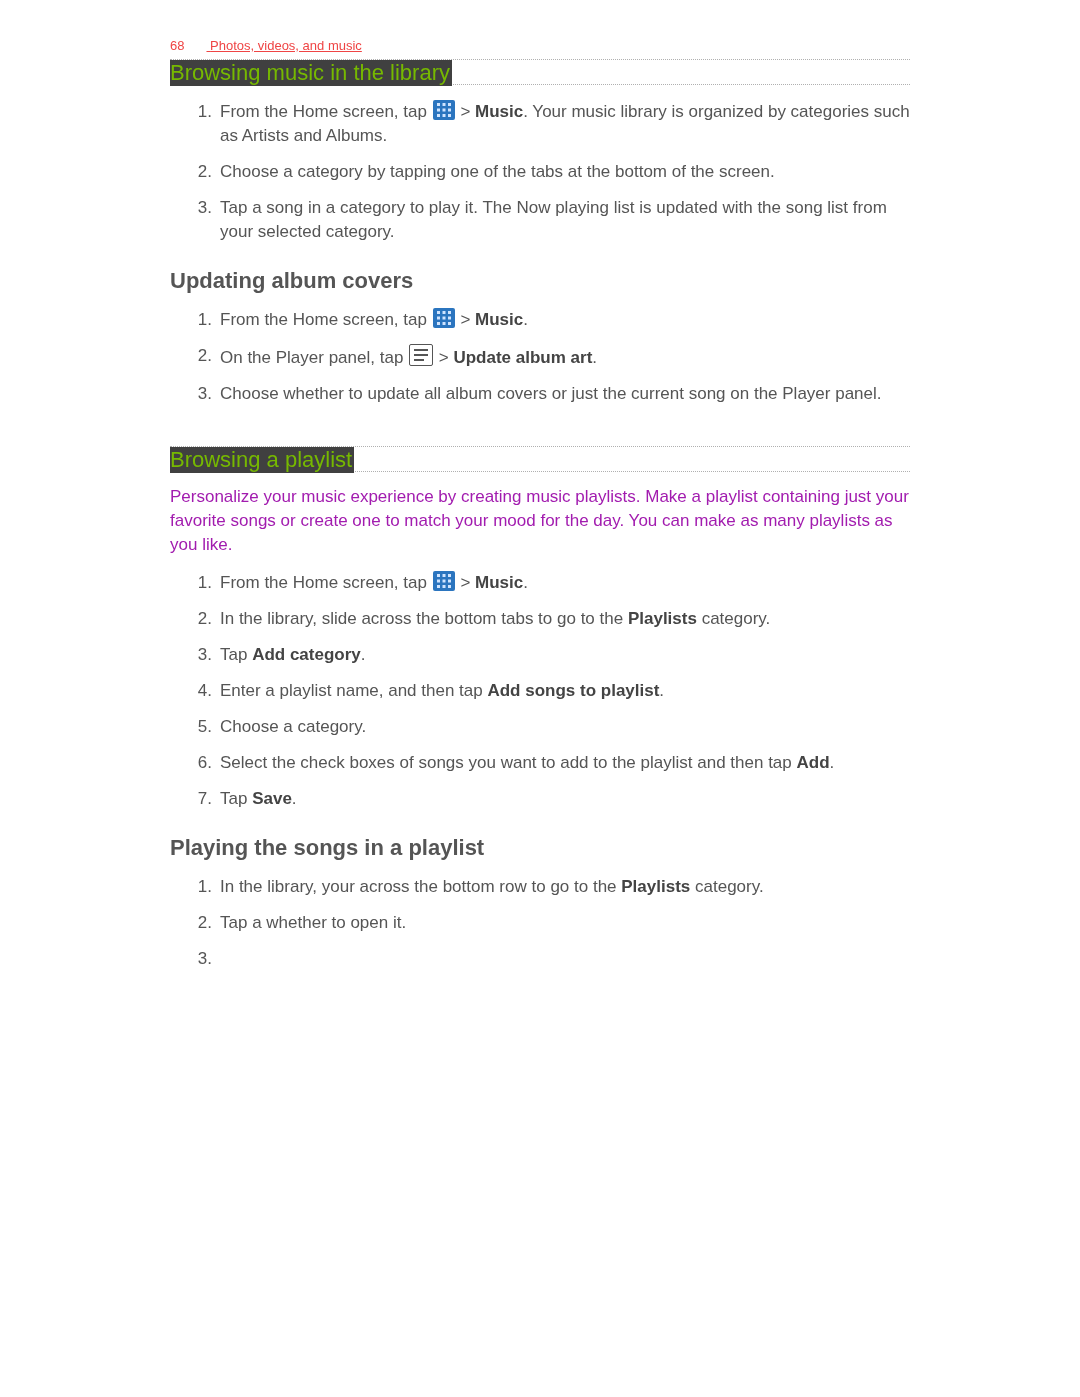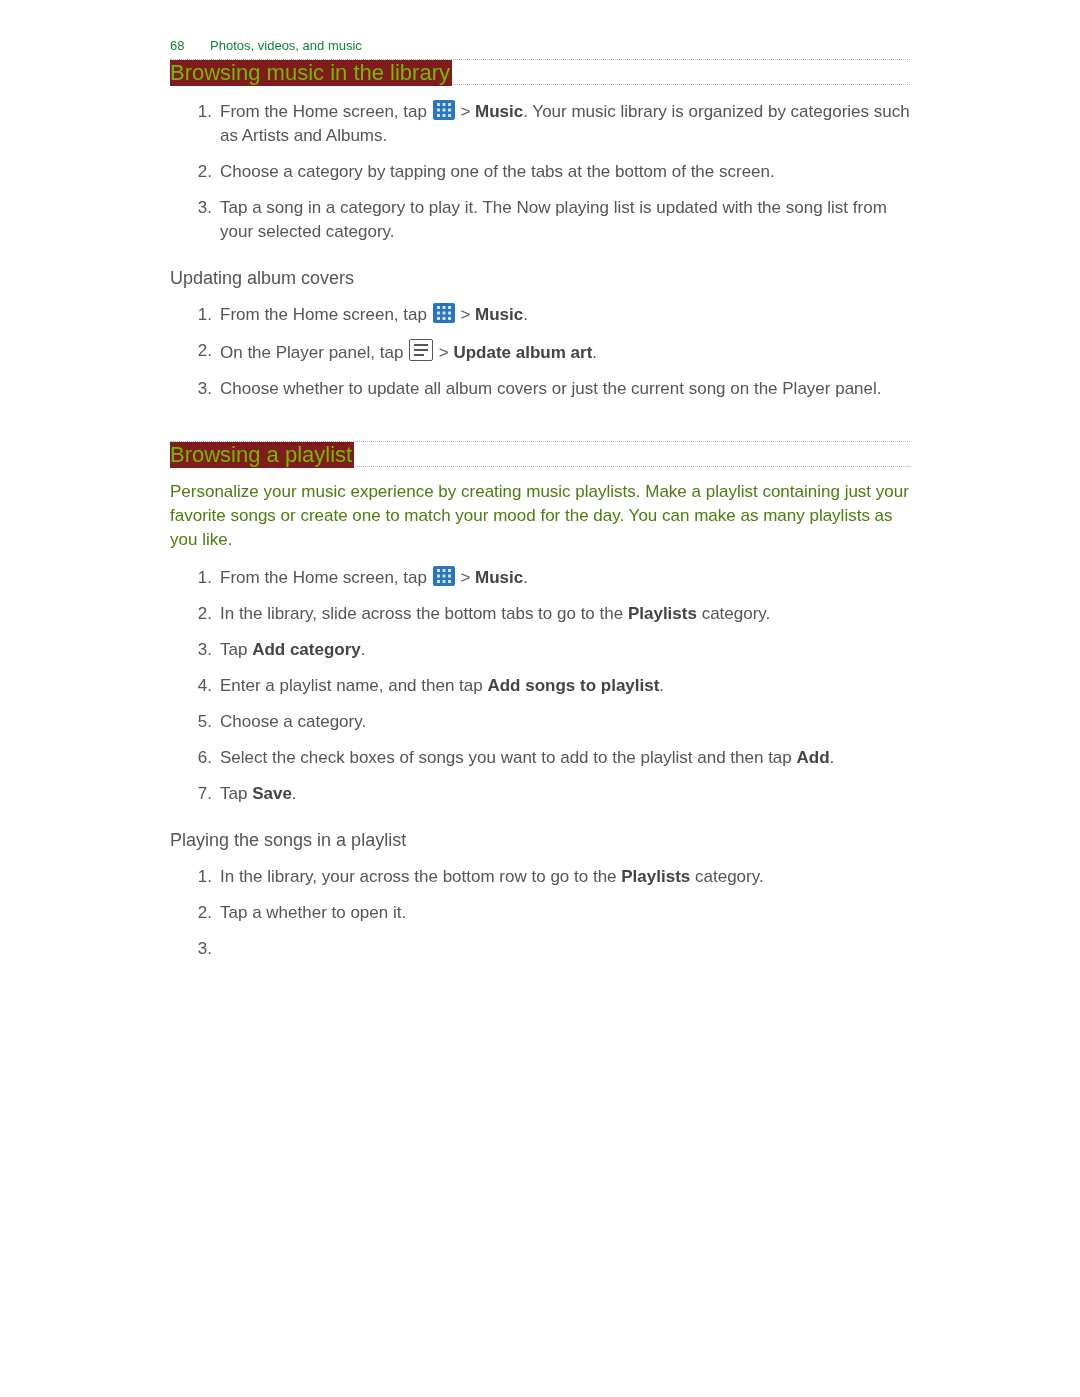--- a/index.html
+++ b/index.html
@@ -12,58 +12,59 @@
     width: 1080px;
   }
   .page {
     width: 1080px;
     min-height: 1397px;
     box-sizing: border-box;
     padding: 38px 170px 0 170px;
   }
   .running-header {
     font-size: 13px;
-    color: #15803d;
+    color: #ef4444;
     margin-bottom: 2px;
+    text-decoration: underline;
   }
   .running-header .page-num {
     display: inline-block;
     margin-right: 22px;
   }
   .dotted-upper-full {
     border-top: 1px dotted #b0b0b0;
     margin: 6px 0 0 0;
   }
   .section-title-wrap {
     position: relative;
     margin: 0 0 12px 0;
   }
   .section-title {
     display: inline-block;
-    background: #7f1d1d;
+    background: #404040;
     padding-right: 2px;
     color: #76b900;
     font-size: 22px;
     font-weight: 300;
     position: relative;
     z-index: 2;
     line-height: 26px;
   }
   .section-title-underline {
     position: absolute;
     left: 0;
     right: 0;
     bottom: 1px;
     border-top: 1px dotted #b0b0b0;
     z-index: 1;
   }
   .body-text {
     font-size: 17px;
     line-height: 24px;
-    color: #4d7c0f;
+    color: #a21caf;
   }
   ol.steps {
     list-style: none;
     padding: 0;
     margin: 14px 0 10px 0;
   }
   ol.steps > li {
     position: relative;
     padding-left: 50px;
     margin: 0 0 12px 0;
@@ -72,24 +73,24 @@
     color: #555;
   }
   ol.steps > li .num {
     position: absolute;
     left: 18px;
     width: 24px;
     text-align: right;
     color: #555;
   }
   .sub-heading {
-    font-size: 18px;
+    font-size: 22px;
     color: #555;
     margin: 24px 0 4px 0;
-    font-weight: 400;
+    font-weight: 700;
   }
   .bold {
     font-weight: 700;
     color: #444;
   }
   .icon {
     display: inline-block;
     vertical-align: -3px;
     width: 22px;
     height: 20px;

